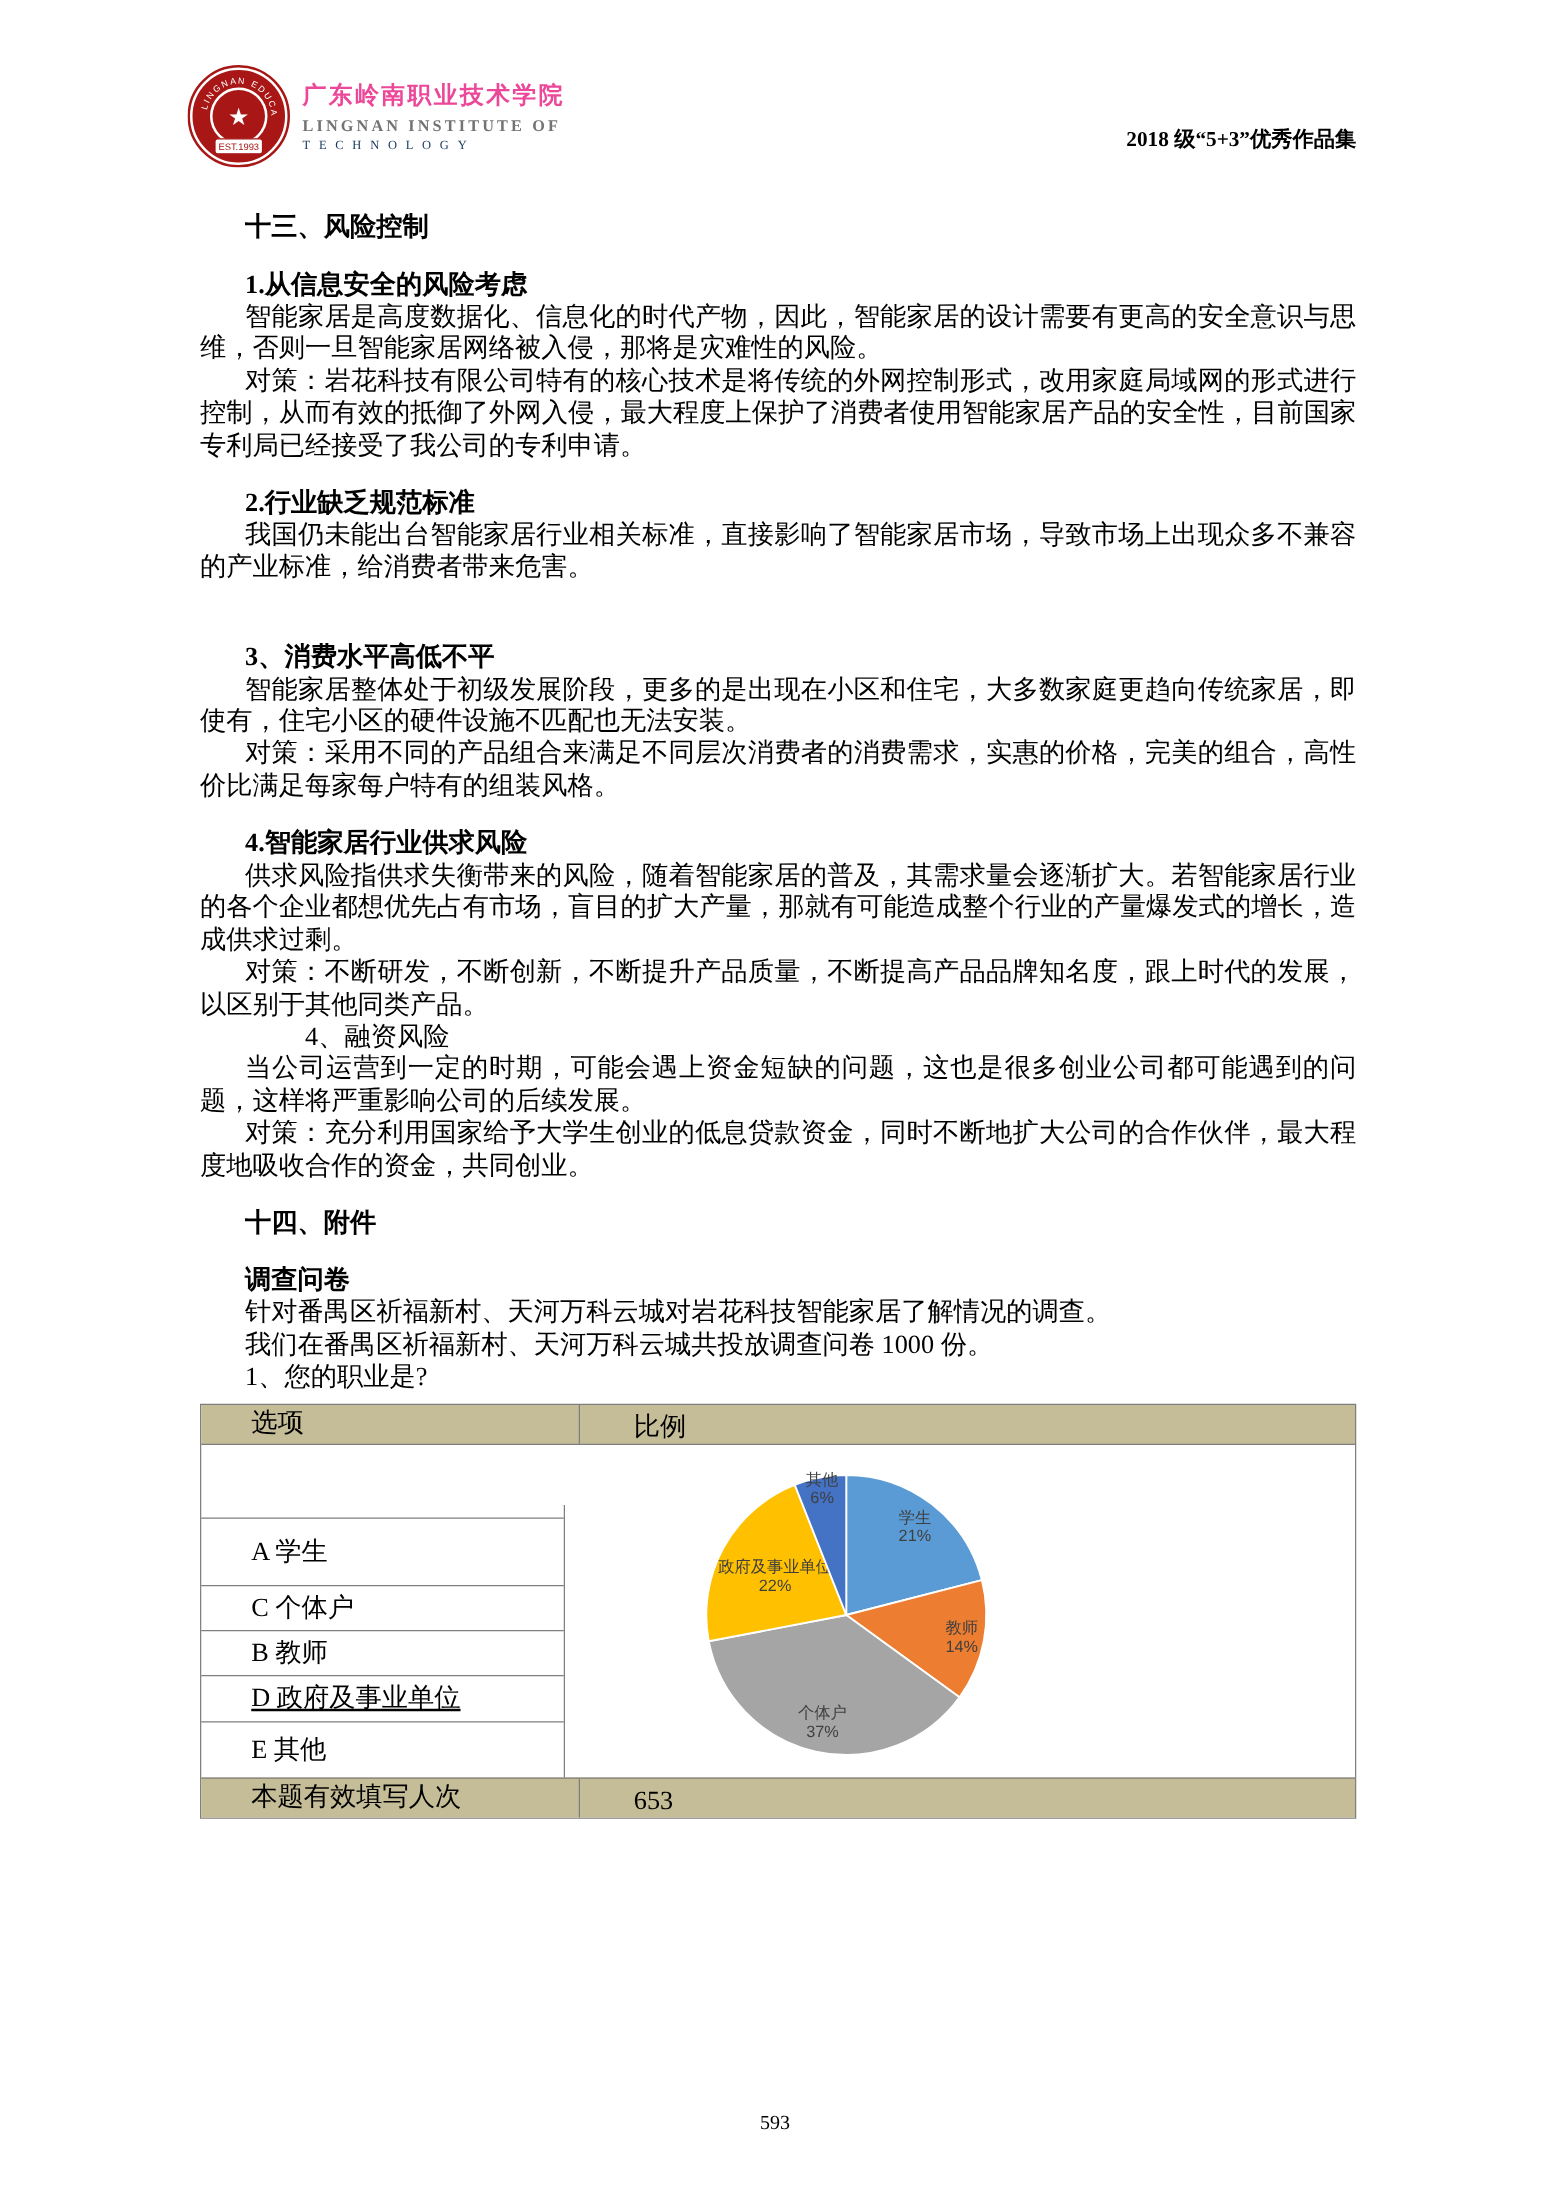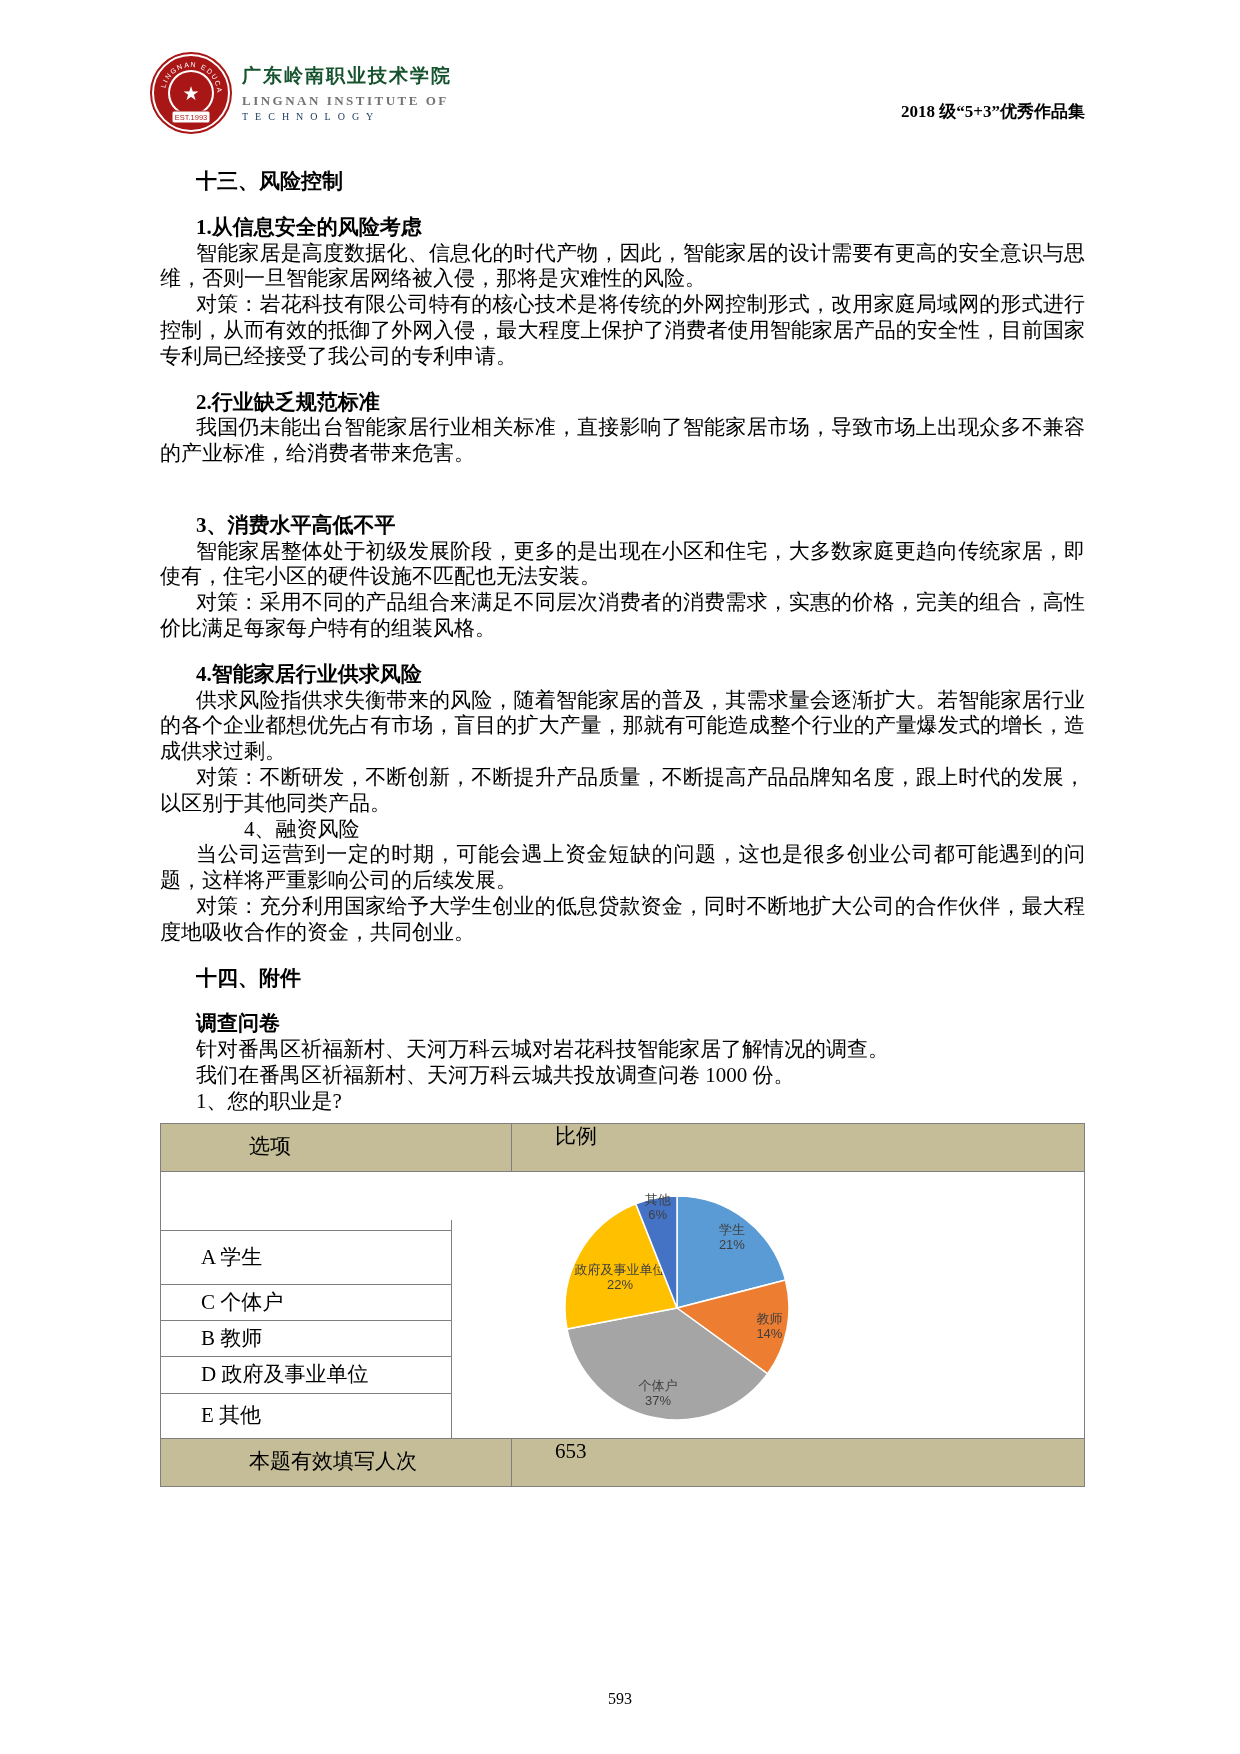--- a/index.html
+++ b/index.html
@@ -8,36 +8,36 @@
     width:1240px; height:1754px; background:#fff; position:relative;
     margin:0 auto; overflow:hidden; color:#000;
     font-family:"Liberation Serif","DejaVu Serif",serif;
   }
 
   
   .header { display:flex; align-items:center; height:135px; padding:50px 155px 0 150px; }
   .logo-wrap { width:82px; height:82px; flex:0 0 auto; }
   .inst-block { margin-left:10px; }
   .inst-cn { font-family:"Liberation Sans","DejaVu Sans",sans-serif; font-weight:bold;
-             font-size:19px; letter-spacing:2px; color:#14532d; }
+             font-size:19px; letter-spacing:2px; color:#ec4899; }
   .inst-en1 { font-weight:bold; font-size:13px; letter-spacing:2.5px; color:#737373; margin-top:4px; }
   .inst-en2 { font-size:10px; letter-spacing:7px; color:#17375E; margin-top:2px; }
   .collection-title { margin-left:auto; align-self:flex-end; padding-bottom:12px;
                       font-weight:bold; font-size:17px; color:#000; }
 
   
   .content { padding:14px 155px 0 160px; font-size:21px; line-height:25.8px; text-align:justify; }
   .para-heading { font-weight:bold; text-indent:36px;margin-top:20px; }
   .para-body { text-indent:36px; }
   .para-subheading { text-indent:84px; }
   .para-blank { height:25.8px; }
 
   
   .survey-table { margin-top:8px; border:1px solid #7f7f7f; width:925px; }
-  .tbl-row { display:flex; height:48px; align-items:flex-start;padding-left:48px; }
+  .tbl-row { display:flex; height:32px; align-items:flex-end; }
   .tbl-head { border-bottom:1px solid #7f7f7f; }
   .tbl-foot { border-top:1px solid #7f7f7f; }
   .cell-left { width:303px; padding-left:40px; border-right:1px solid #7f7f7f;
                height:100%; display:flex; align-items:center; }
   .cell-right { flex:1; padding-left:43px; }
   .tbl-body { display:flex; height:266px; }
   .tbl-left-col { width:303px; border-right:1px solid #7f7f7f; display:flex; flex-direction:column;margin-top:48px; }
   .opt-row { display:flex; align-items:center; padding-left:40px; border-bottom:1px solid #7f7f7f; }
   .opt-row.last { border-bottom:none; }
   .tbl-chart-cell { flex:1; position:relative; }
@@ -111,21 +111,21 @@
             <div class="opt-row" style="height: 14px;"></div>
             <div class="opt-row" style="height: 66px;">
               <span>A 学生</span>
             </div>
             <div class="opt-row" style="height: 44px;">
               <span>C 个体户</span>
             </div>
             <div class="opt-row" style="height: 44px;">
               <span>B 教师</span>
             </div>
-            <div class="opt-row" style="height: 45px;">
+            <div class="opt-row" style="height: 45px; text-decoration: underline;">
               <span>D 政府及事业单位</span>
             </div>
             <div class="opt-row last" style="height: 53px;">
               <span>E 其他</span>
             </div>
           </div>
         <div class="tbl-chart-cell">
           <svg id="pie-svg" width="632" height="266" viewBox="0 0 632 266">
               <path d="M 225 136 L 225.0 24.0 A 112 112 0 0 1 333.5 108.1 Z" fill="#5B9BD5" stroke="#ffffff" stroke-width="1.5"></path>
               <text x="279.9164720073067" y="62.20211089113813" text-anchor="middle" class="pie-label"><tspan x="279.9164720073067">学生</tspan><tspan x="279.9164720073067" dy="15">21%</tspan></text>

